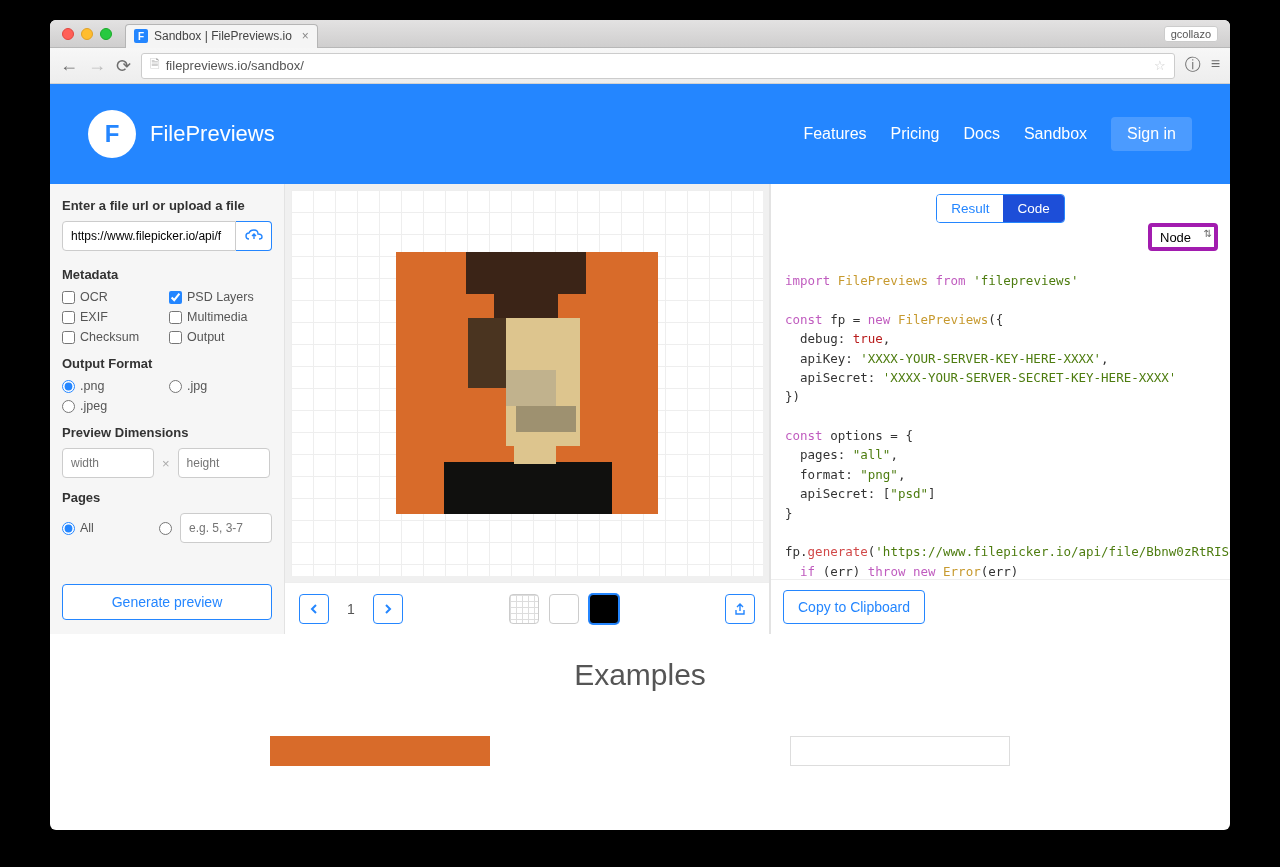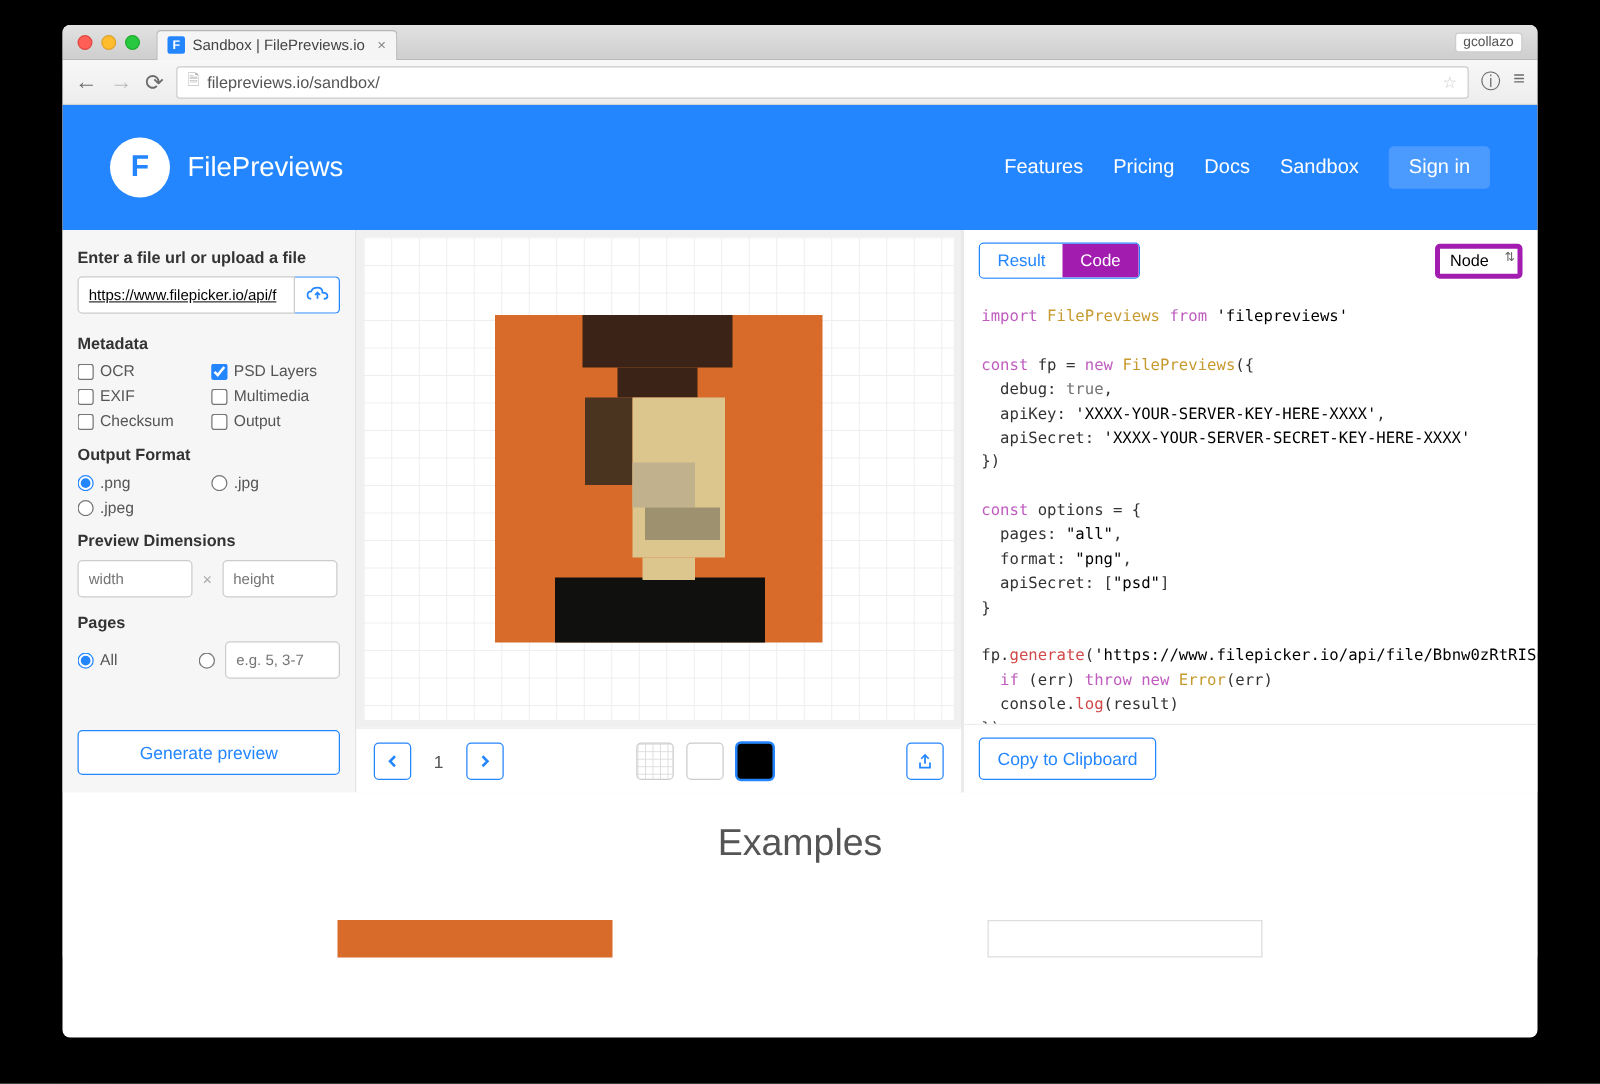--- a/index.html
+++ b/index.html
@@ -103,21 +103,21 @@
     width:235px;
     background:#f6f6f6;
     padding:14px 12px;
     font-size:13px;
     color:#333;
     display:flex;
     flex-direction:column;
   }
   .sidebar label.section { font-weight:600; display:block; margin-top:12px; margin-bottom:8px; color:#333;}
   .sidebar label.section:first-child { margin-top:0;}
-  .url-row { display:flex; gap:0; margin-bottom:4px;text-decoration:underline;}
+  .url-row { display:flex; gap:0; margin-bottom:4px;}
   .url-row input { flex:1; height:30px; border:1px solid #ccc; border-radius:4px 0 0 4px; padding:0 8px; font-size:12px;}
   .upload-btn { width:36px; height:30px; border:1px solid #2486ff; border-left:none; border-radius:0 4px 4px 0; background:#fff; color:#2486ff; display:flex; align-items:center; justify-content:center;}
   .chk-grid { display:grid; grid-template-columns: 1fr 1fr; gap:6px 4px;}
   .chk { display:flex; align-items:flex-end; gap:5px; font-size:12.5px; color:#555;}
   .chk input { width:13px; height:13px; accent-color:#2486ff;}
   .radio input { width:13px; height:13px; accent-color:#2486ff;}
   .dim-row { display:flex; align-items:center; gap:8px;}
   .dim-row input { width:92px; height:30px; border:1px solid #ccc; border-radius:4px; padding:12px 8px; font-size:12px;}
   .dim-row span { color:#aaa;}
   .pages-row { display:flex; align-items:center; gap:8px;}
@@ -160,32 +160,32 @@
   .swatch.black { background:#000; border-color:#2486ff; box-shadow:0 0 0 1px #2486ff;}
   .share-btn { width:30px; height:30px; border:1px solid #2486ff; border-radius:4px; background:#fff; color:#2486ff; display:flex; align-items:center; justify-content:center;}
   
   .code-panel {
     width:460px;
     background:#fff;
     display:flex;
     flex-direction:column;
     border-left:1px solid #e3e3e3;
   }
-  .code-tabs { display:flex; align-items:center; gap:0; padding:10px 12px; }
+  .code-tabs { display:flex; align-items:center; gap:0; padding:10px 12px;flex-direction:column; }
   .seg { display:flex; border:1px solid #2486ff; border-radius:4px; overflow:hidden;}
   .seg-btn { padding:6px 14px; font-size:13.5px; background:#fff; color:#2486ff; border:none;}
-  .seg-btn.active { background:#a21caf; color:#fff;}
+  .seg-btn.active { background:#1d4ed8; color:#fff;}
   .lang-select { margin-left:auto; height:28px; border:4px solid #a21caf; border-radius:4px; font-size:13px; padding:0 22px 0 8px; background:#fff; appearance:none; position:relative;}
   .lang-wrap { position:relative; margin-left:auto;}
   .lang-wrap:after { content:"⇅"; position:absolute; right:6px; top:5px; font-size:10px; color:#666; pointer-events:none;}
   .code-body { flex:1; padding:10px 14px; font-family: Menlo, Consolas, monospace; font-size:12.5px; line-height:1.55; color:#333; overflow:hidden; white-space:pre;}
   .kw { color:#c05cbf;} 
   .cl { color:#c79a2f;} 
-  .str { color:#000000;} 
-  .lit { color:#737373;}
+  .str { color:#4d7c0f;} 
+  .lit { color:#b91c1c;}
   .fn { color:#d14949;}
   .code-footer { padding:10px 12px; border-top:1px solid #eee;}
   .copy-btn { height:34px; padding:0 14px; border:1px solid #2486ff; border-radius:4px; background:#fff; color:#2486ff; font-size:14px;}
   
   .examples { background:#fff; padding:24px 0 0; text-align:center;}
   .examples h2 { font-weight:300; font-size:30px; color:#555;}
   .ex-row { display:flex; gap:60px; justify-content:center; padding-top:44px;}
   .ex-thumb { width:220px; height:30px;}
   .ex-thumb.orange { background:#d86b2a;}
   .ex-thumb.doc { background:#fff; border:1px solid #ddd; font-size:6px; color:#888; padding:4px; text-align:center; margin-left:240px;}

